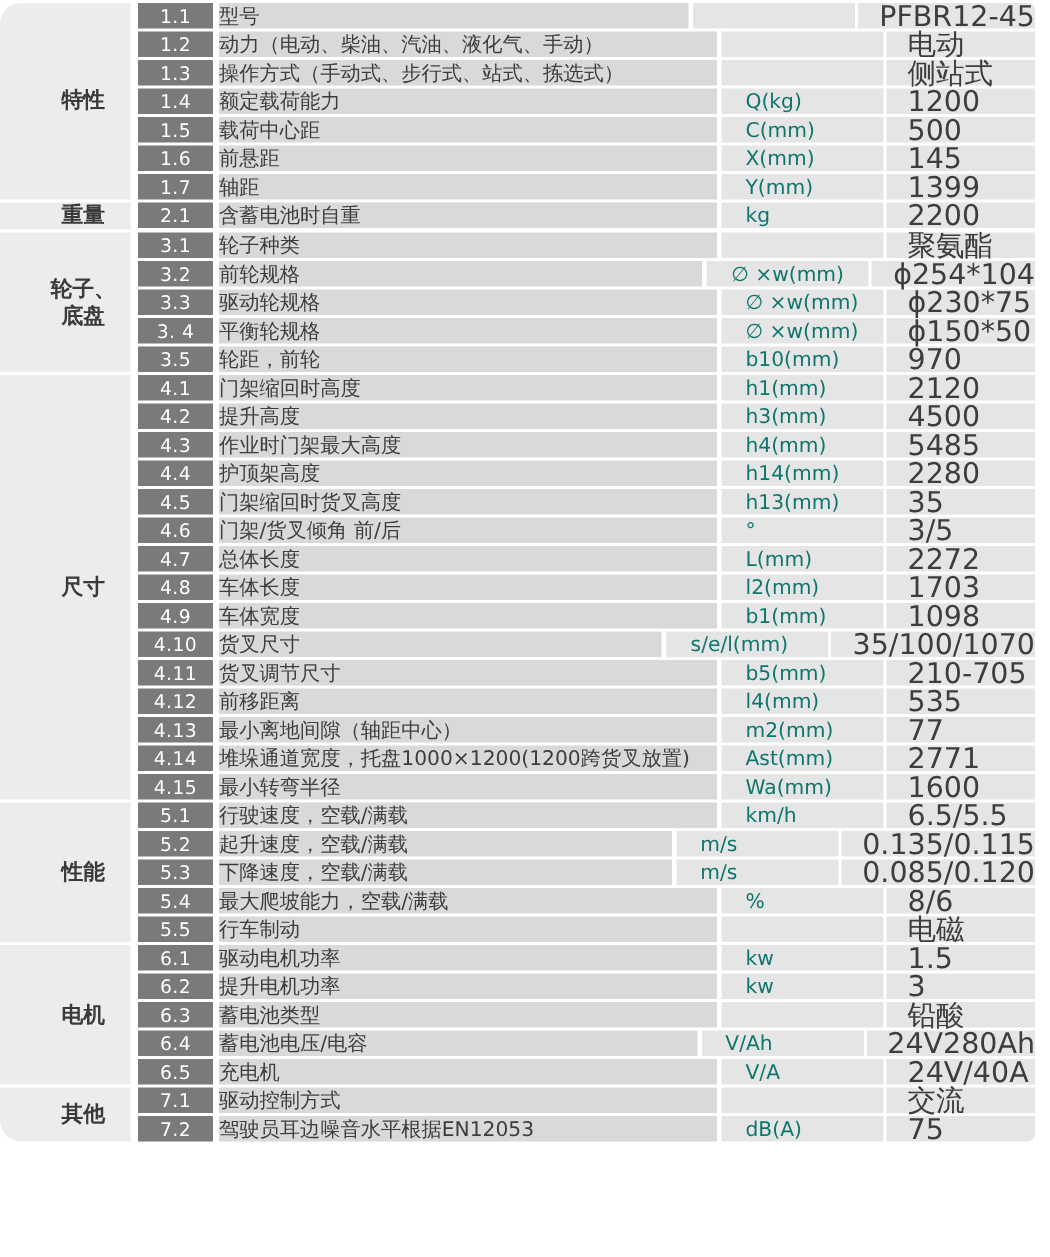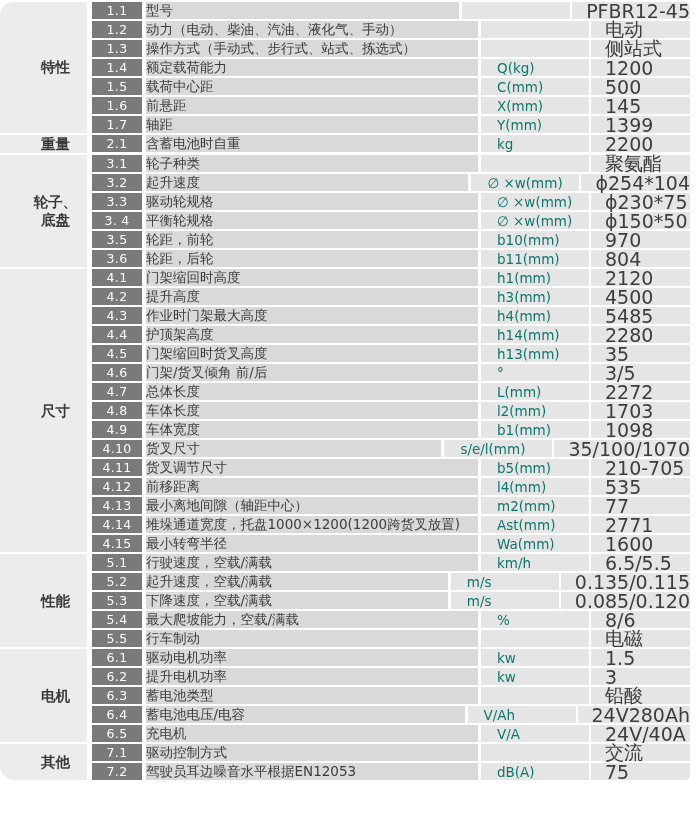--- a/index.html
+++ b/index.html
@@ -119,21 +119,21 @@
     <div class="rows">
   <div class="row">
     <div class="num">3.1</div>
     <div class="desc">轮子种类</div>
     <div class="unit"></div>
     <div class="value">聚氨酯</div>
   </div>
 
   <div class="row">
     <div class="num">3.2</div>
-    <div class="desc">起升速度</div>
+    <div class="desc">前轮规格</div>
     <div class="unit">∅ ×w(mm)</div>
     <div class="value">ϕ254*104</div>
   </div>
 
   <div class="row">
     <div class="num">3.3</div>
     <div class="desc">驱动轮规格</div>
     <div class="unit">∅ ×w(mm)</div>
     <div class="value">ϕ230*75</div>
   </div>
@@ -145,26 +145,20 @@
     <div class="value">ϕ150*50</div>
   </div>
 
   <div class="row">
     <div class="num">3.5</div>
     <div class="desc">轮距，前轮</div>
     <div class="unit">b10(mm)</div>
     <div class="value">970</div>
   </div>
 
-  <div class="row">
-    <div class="num">3.6</div>
-    <div class="desc">轮距，后轮</div>
-    <div class="unit">b11(mm)</div>
-    <div class="value">804</div>
-  </div>
 </div>
   </div>
 
   <div class="section">
     <div class="cat">尺寸</div>
     <div class="rows">
   <div class="row">
     <div class="num">4.1</div>
     <div class="desc">门架缩回时高度</div>
     <div class="unit">h1(mm)</div>

